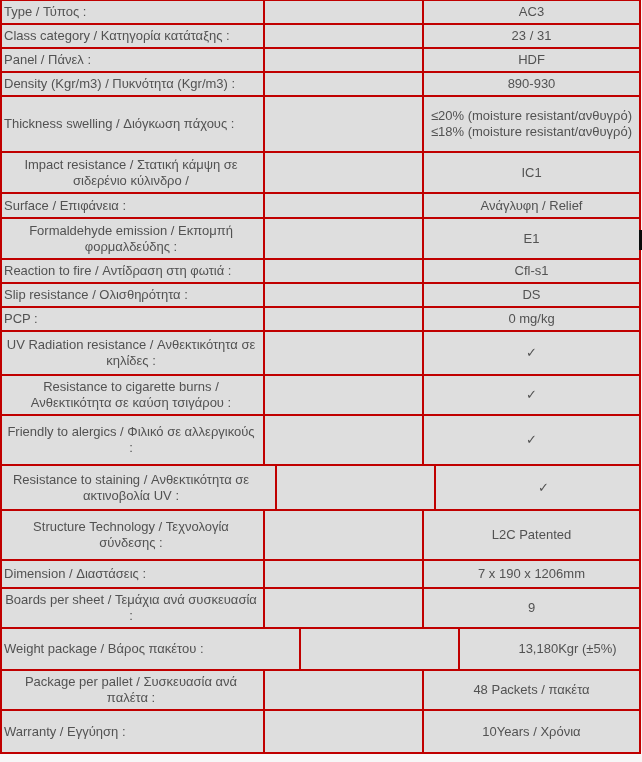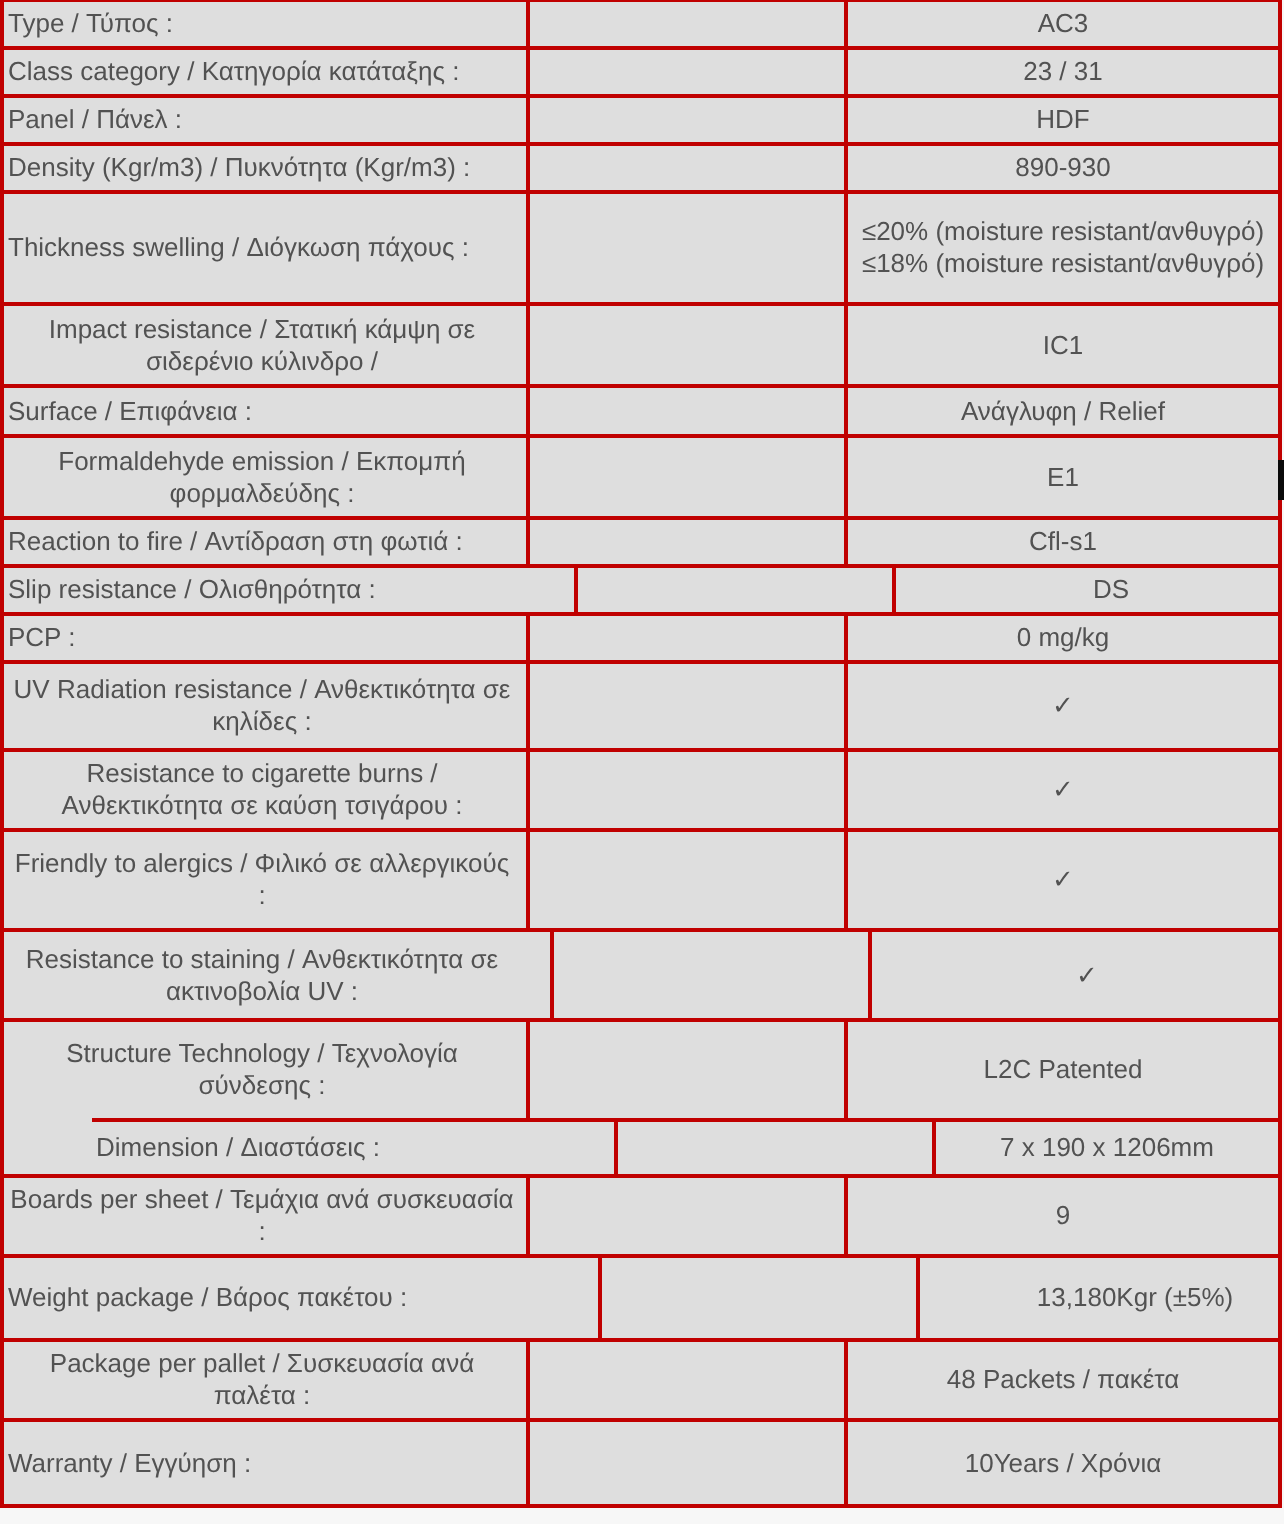--- a/index.html
+++ b/index.html
@@ -59,28 +59,28 @@
   
   .row:nth-child(1)  { min-height: 22px; }
   .row:nth-child(2)  { min-height: 24px; }
   .row:nth-child(3)  { min-height: 24px; }
   .row:nth-child(4)  { min-height: 24px; }
   .row:nth-child(5)  { min-height: 56px; }
   .row:nth-child(6)  { min-height: 41px; }
   .row:nth-child(7)  { min-height: 25px; }
   .row:nth-child(8)  { min-height: 41px; }
   .row:nth-child(9)  { min-height: 24px; }
-  .row:nth-child(10) { min-height: 24px; gap: 24px; }
+  .row:nth-child(10) { min-height: 24px; }
   .row:nth-child(11) { min-height: 20px; }
   .row:nth-child(12) { min-height: 44px; }
   .row:nth-child(13) { min-height: 39px; }
   .row:nth-child(14) { min-height: 50px; }
   .row:nth-child(15) { min-height: 45px; gap: 12px; }
   .row:nth-child(16) { min-height: 50px; }
-  .row:nth-child(17) { min-height: 28px; margin-left: 44px; }
+  .row:nth-child(17) { min-height: 28px; }
   .row:nth-child(18) { min-height: 40px; }
   .row:nth-child(19) { min-height: 42px; gap: 36px; }
   .row:nth-child(20) { min-height: 29px; }
   .row:nth-child(21) { min-height: 43px; }
   .row:nth-child(22) { min-height: 25px; }
   .edge-bar {
     position: absolute;
     right: 0;
     top: 230px;
     width: 3px;

